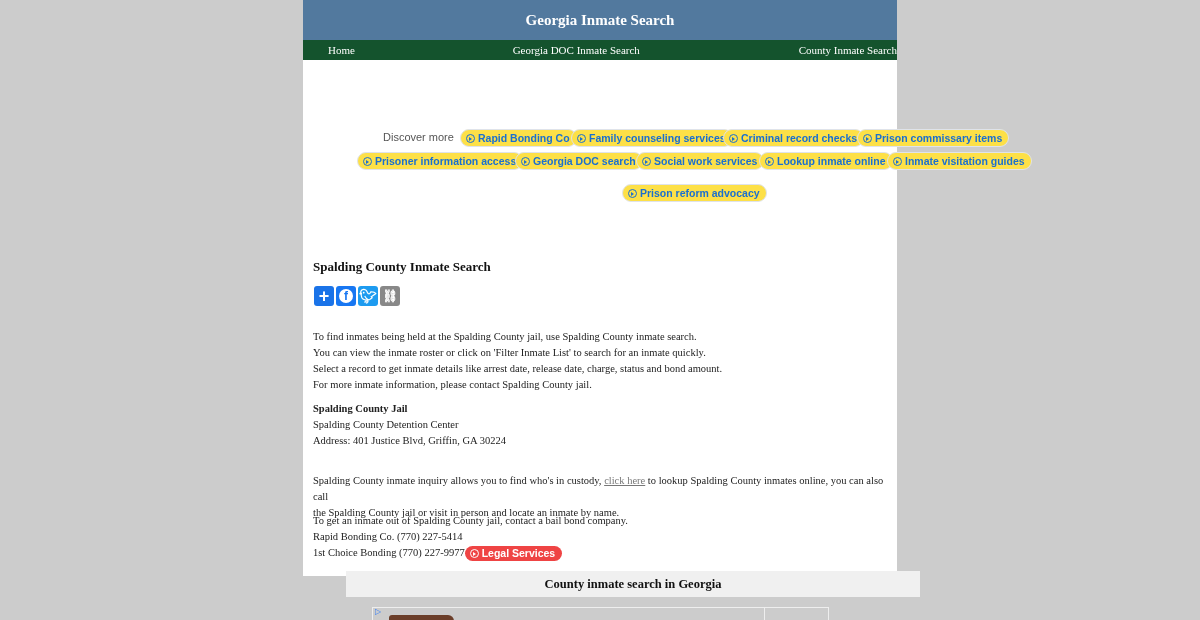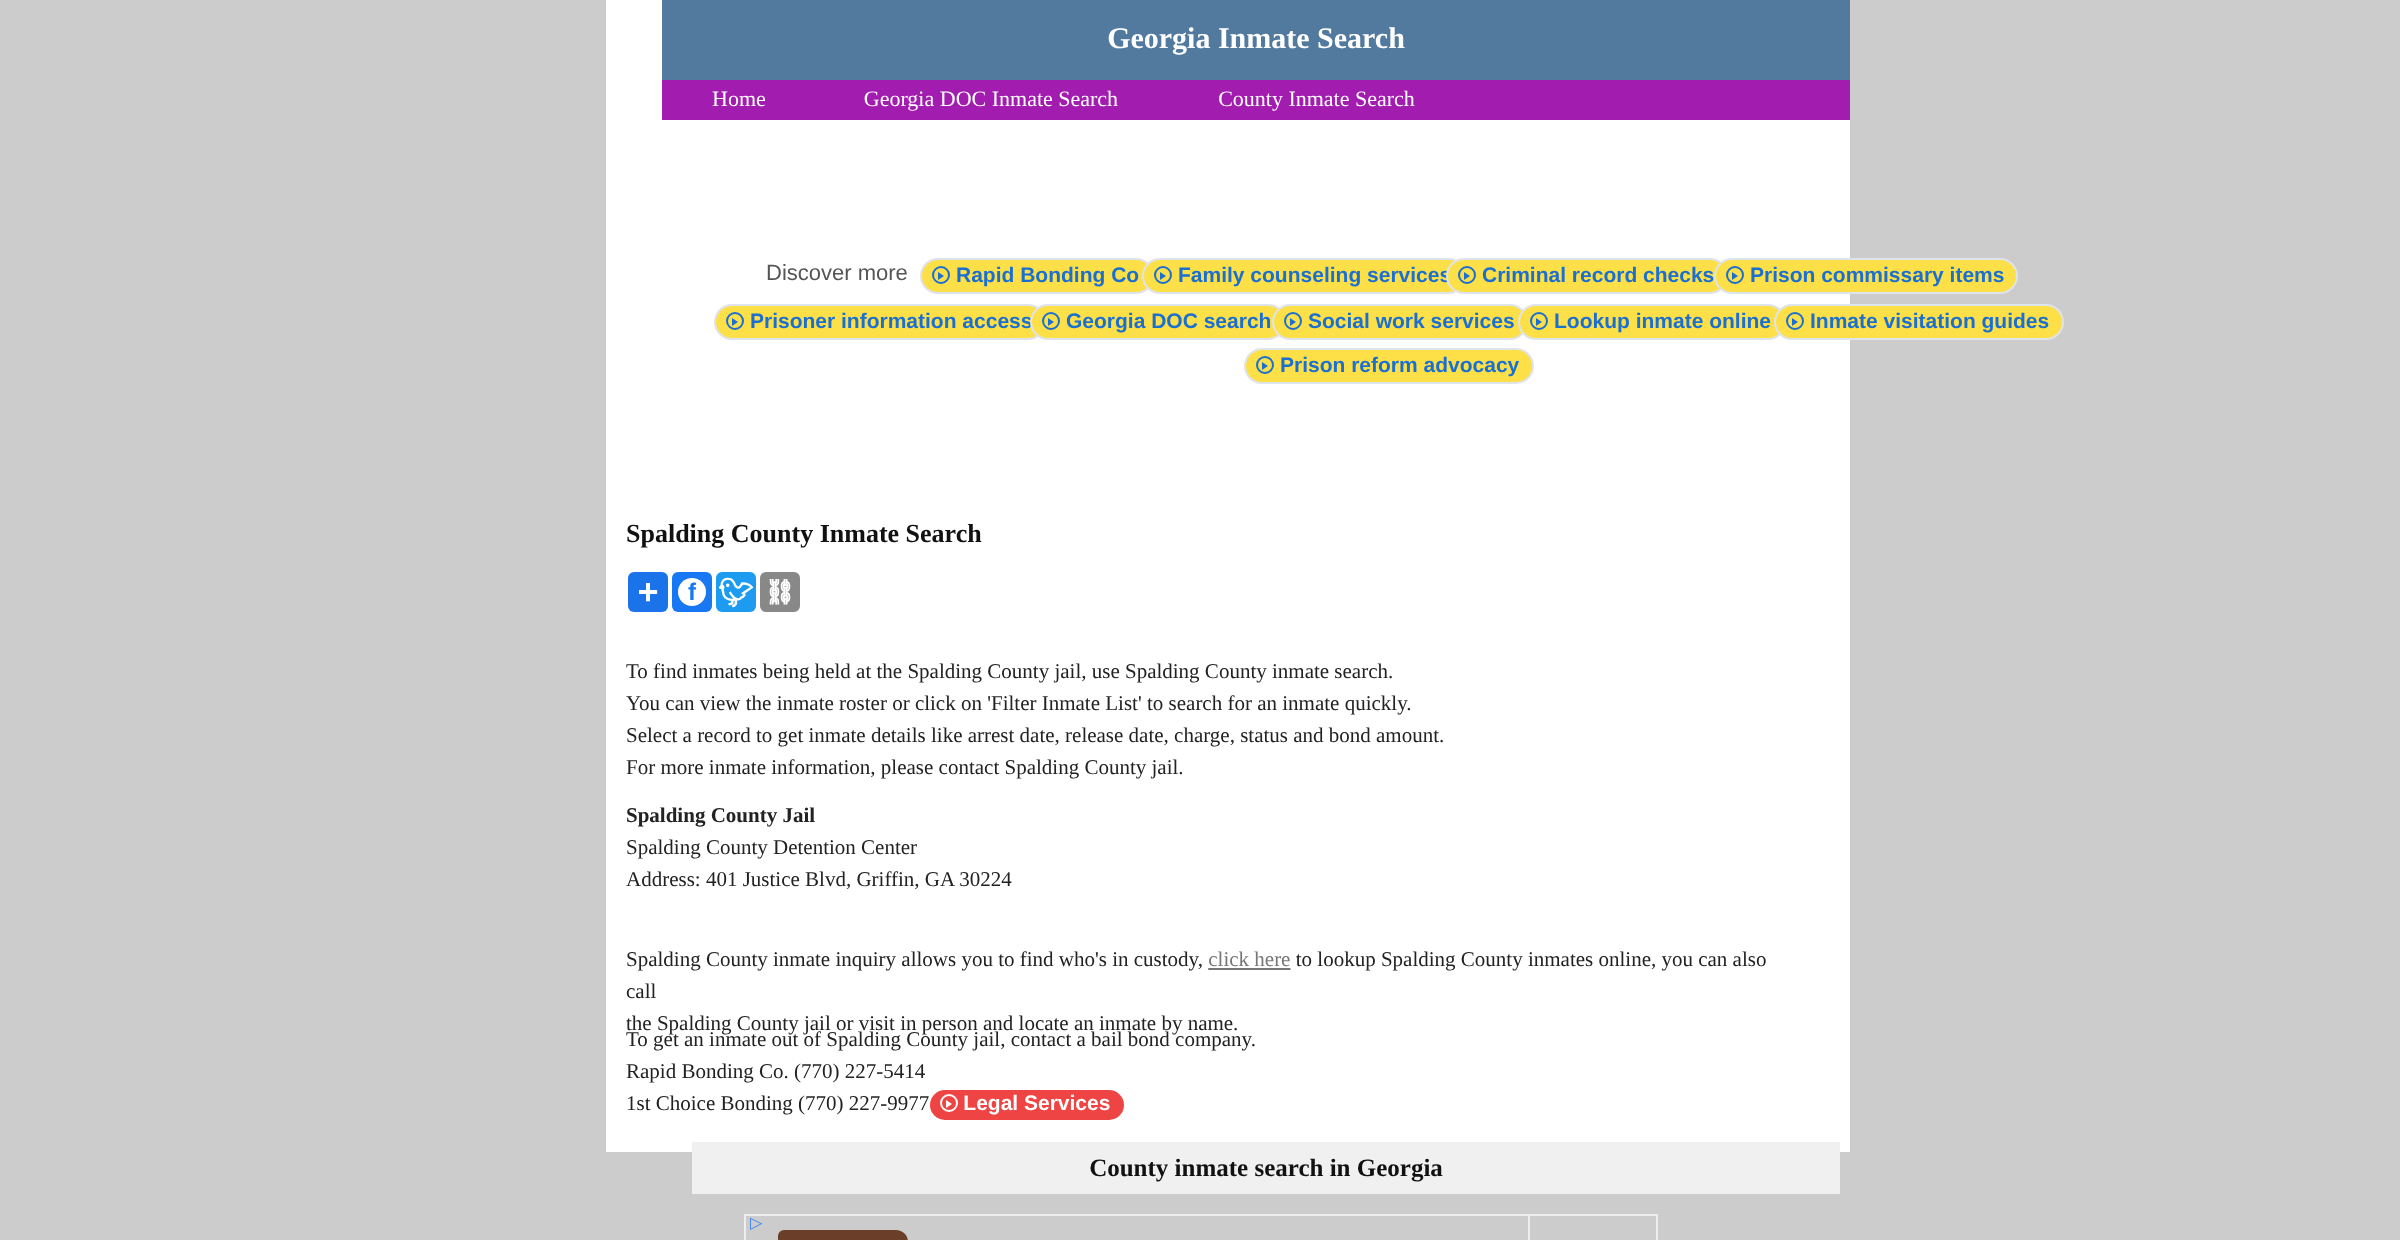--- a/index.html
+++ b/index.html
@@ -1,19 +1,19 @@
 <!DOCTYPE html>
 <html><head>
 <meta charset="utf-8">
 <style>
   html,body{margin:0;padding:0;}
   body{background:#cccccc;width:1200px;height:620px;overflow:hidden;font-family:"Liberation Serif",serif;}
-  .page{position:absolute;left:303px;top:0;width:594px;height:576px;background:#ffffff;padding-left:28px;}
+  .page{position:absolute;left:303px;top:0;width:594px;height:576px;background:#ffffff;}
   .header{height:40px;background:#52799e;color:#fff;text-align:center;font-weight:bold;font-size:15px;line-height:40px;}
-  .nav{height:20px;background:#a21caf;display:flex;font-size:11px;color:#fff;line-height:20px;}
+  .nav{height:20px;background:#14532d;display:flex;font-size:11px;color:#fff;line-height:20px;justify-content:space-between;}
   .nav a{color:#fff;text-decoration:none;display:block;}
   .nav a.n0{margin-left:25px;}
   .nav a.n1{margin-left:49px;}
   .nav a.n2{margin-left:50px;}
   .chip{position:absolute;height:16px;border:1px solid #dfe3ea;border-radius:9px;background:#fde047;color:#1a6fd0;font-family:Liberation Sans, sans-serif;font-weight:bold;font-size:10.5px;line-height:16px;padding:0 6px 0 5px;white-space:nowrap;}
   .chip .ic{display:inline-block;width:7px;height:7px;border:1.2px solid #1a6fd0;border-radius:50%;position:relative;top:1px;margin-right:3px;}
   .chip .ic::after{content:"";position:absolute;left:2.2px;top:1.7px;border-left:3px solid #1a6fd0;border-top:2px solid transparent;border-bottom:2px solid transparent;}
   .discover{position:absolute;left:80px;top:131px;font-family:"Liberation Sans",sans-serif;font-size:11px;color:#555;}
   .content{position:absolute;left:10px;top:0;width:574px;font-size:10.5px;color:#222;line-height:16px;}
   .h1{position:absolute;top:259px;left:0;font-weight:bold;font-size:13px;color:#111;}
@@ -48,21 +48,21 @@
   <div class="chip" style="left:268px;top:129px;"><span class="ic"></span><span>Family counseling services</span></div>
   <div class="chip" style="left:420px;top:129px;"><span class="ic"></span><span>Criminal record checks</span></div>
   <div class="chip" style="left:554px;top:129px;"><span class="ic"></span><span>Prison commissary items</span></div>
 
   <div class="chip" style="left:54px;top:152px;"><span class="ic"></span><span>Prisoner information access</span></div>
   <div class="chip" style="left:212px;top:152px;"><span class="ic"></span><span>Georgia DOC search</span></div>
   <div class="chip" style="left:333px;top:152px;"><span class="ic"></span><span>Social work services</span></div>
   <div class="chip" style="left:456px;top:152px;"><span class="ic"></span><span>Lookup inmate online</span></div>
   <div class="chip" style="left:584px;top:152px;"><span class="ic"></span><span>Inmate visitation guides</span></div>
 
-  <div class="chip" style="left:319px;top:174px;"><span class="ic"></span><span>Prison reform advocacy</span></div>
+  <div class="chip" style="left:319px;top:184px;"><span class="ic"></span><span>Prison reform advocacy</span></div>
 
   <div class="content">
     <div class="h1">Spalding County Inmate Search</div>
 
     <div class="share">
       <div style="background:#1a73e8;font-size:18px;">
           <span>+</span>
         </div>
       <div style="background:#1877f2;">
           <span style="display:inline-block;width:14px;height:14px;border-radius:50%;background:#fff;color:#1877f2;font-size:12px;line-height:15px;text-align:center;">f</span>

